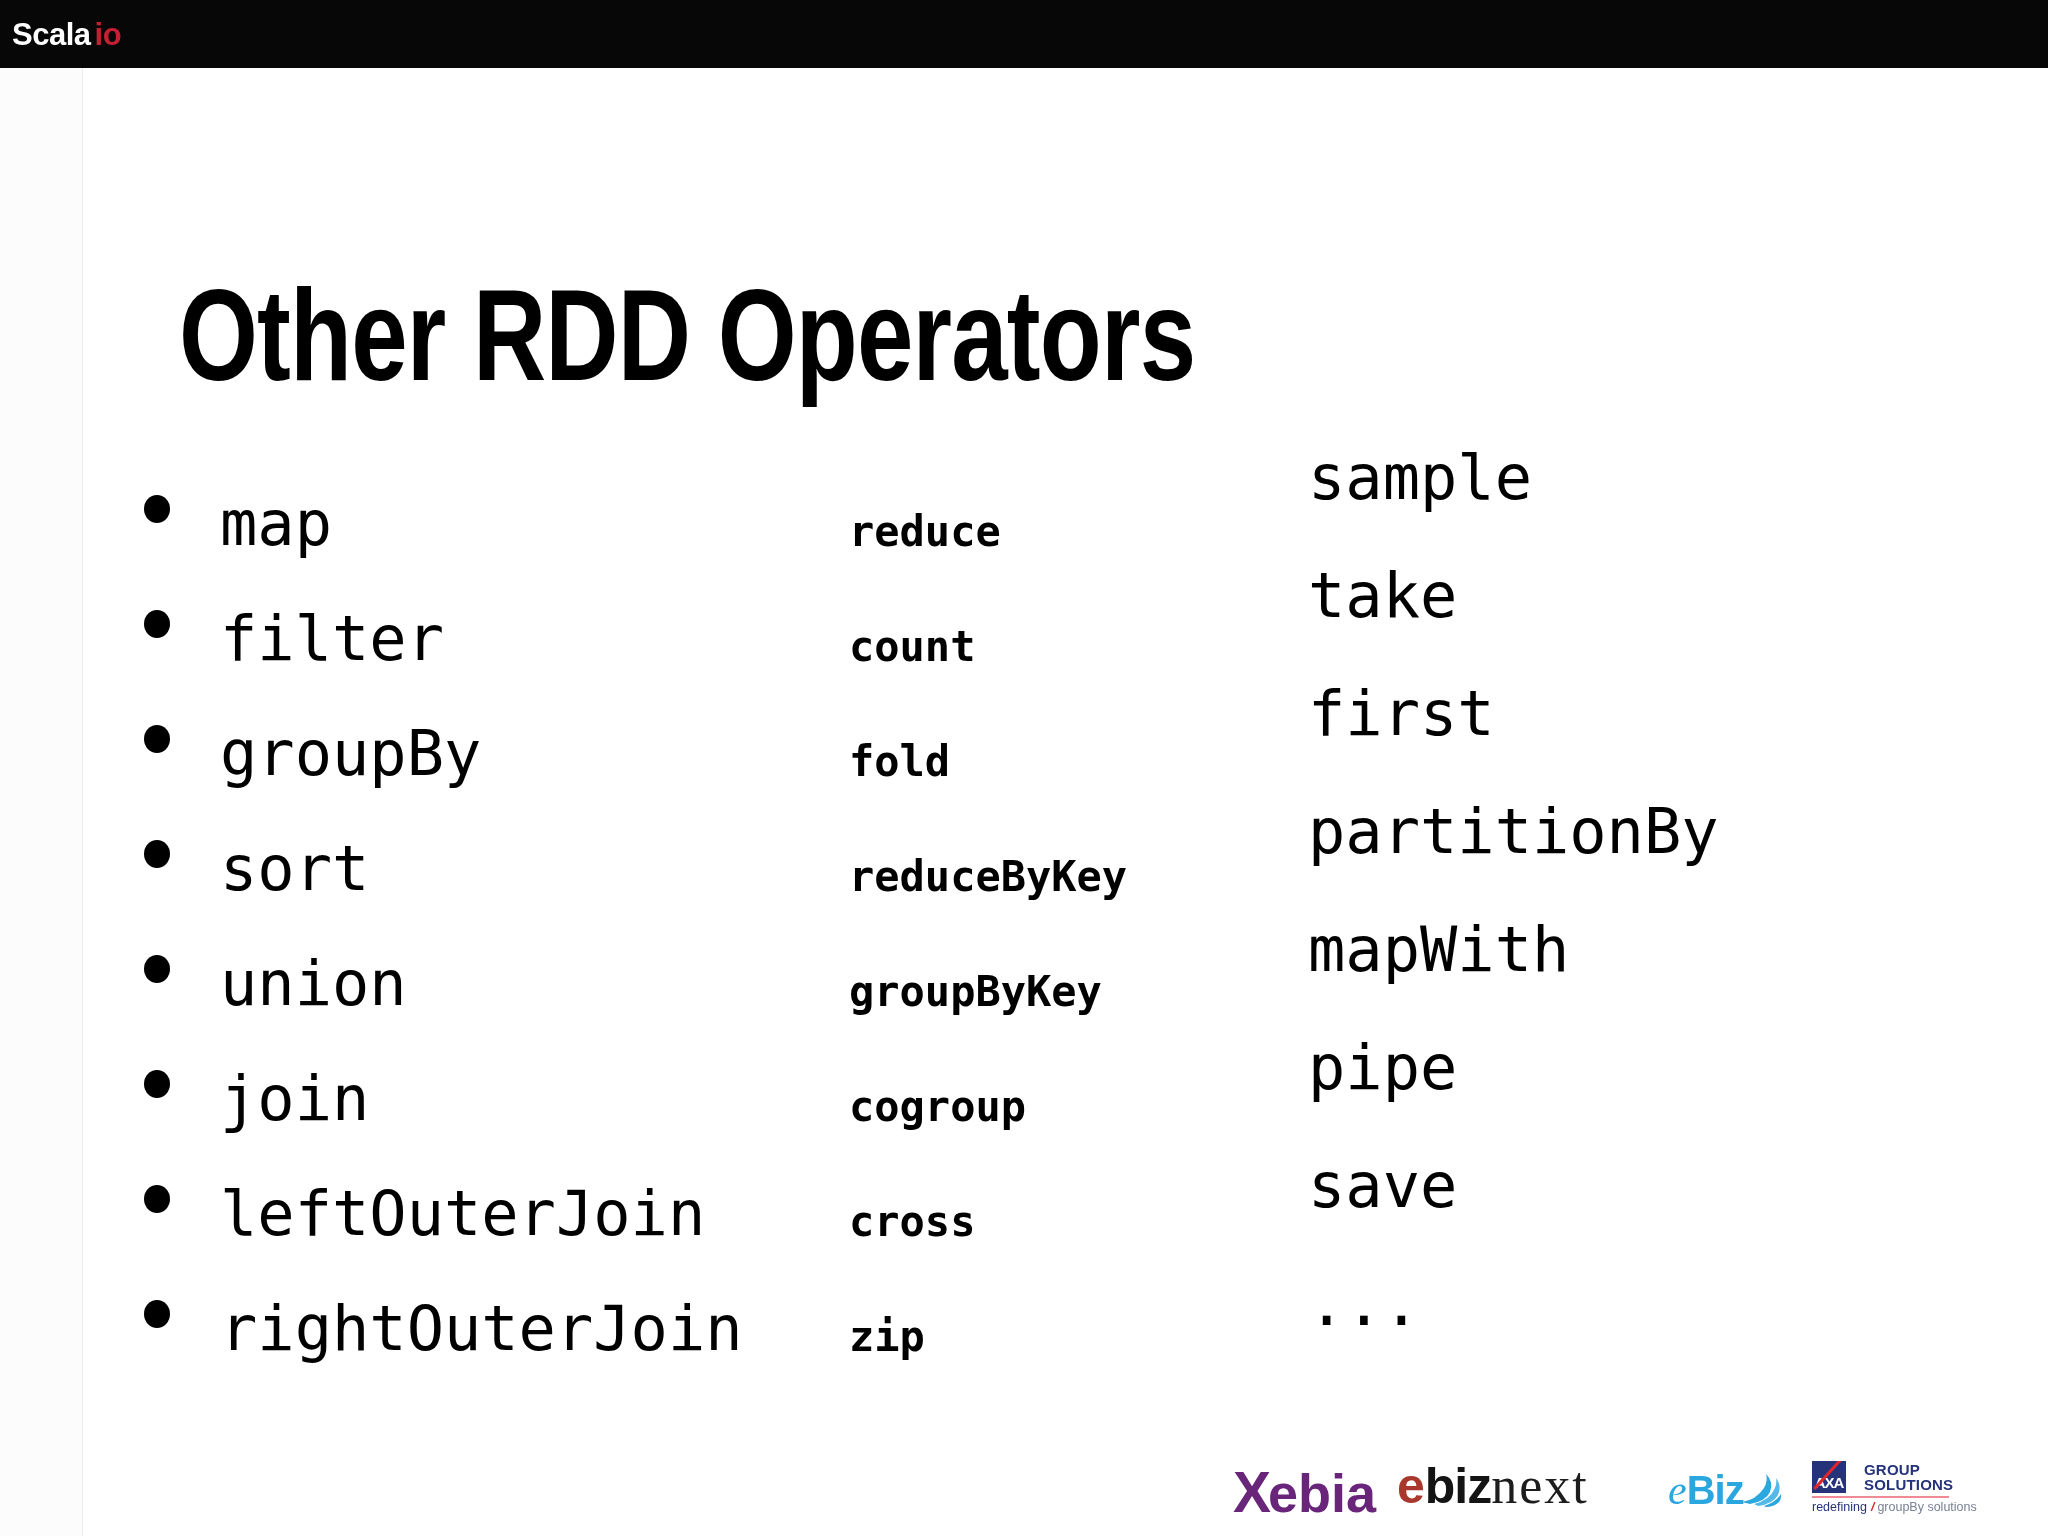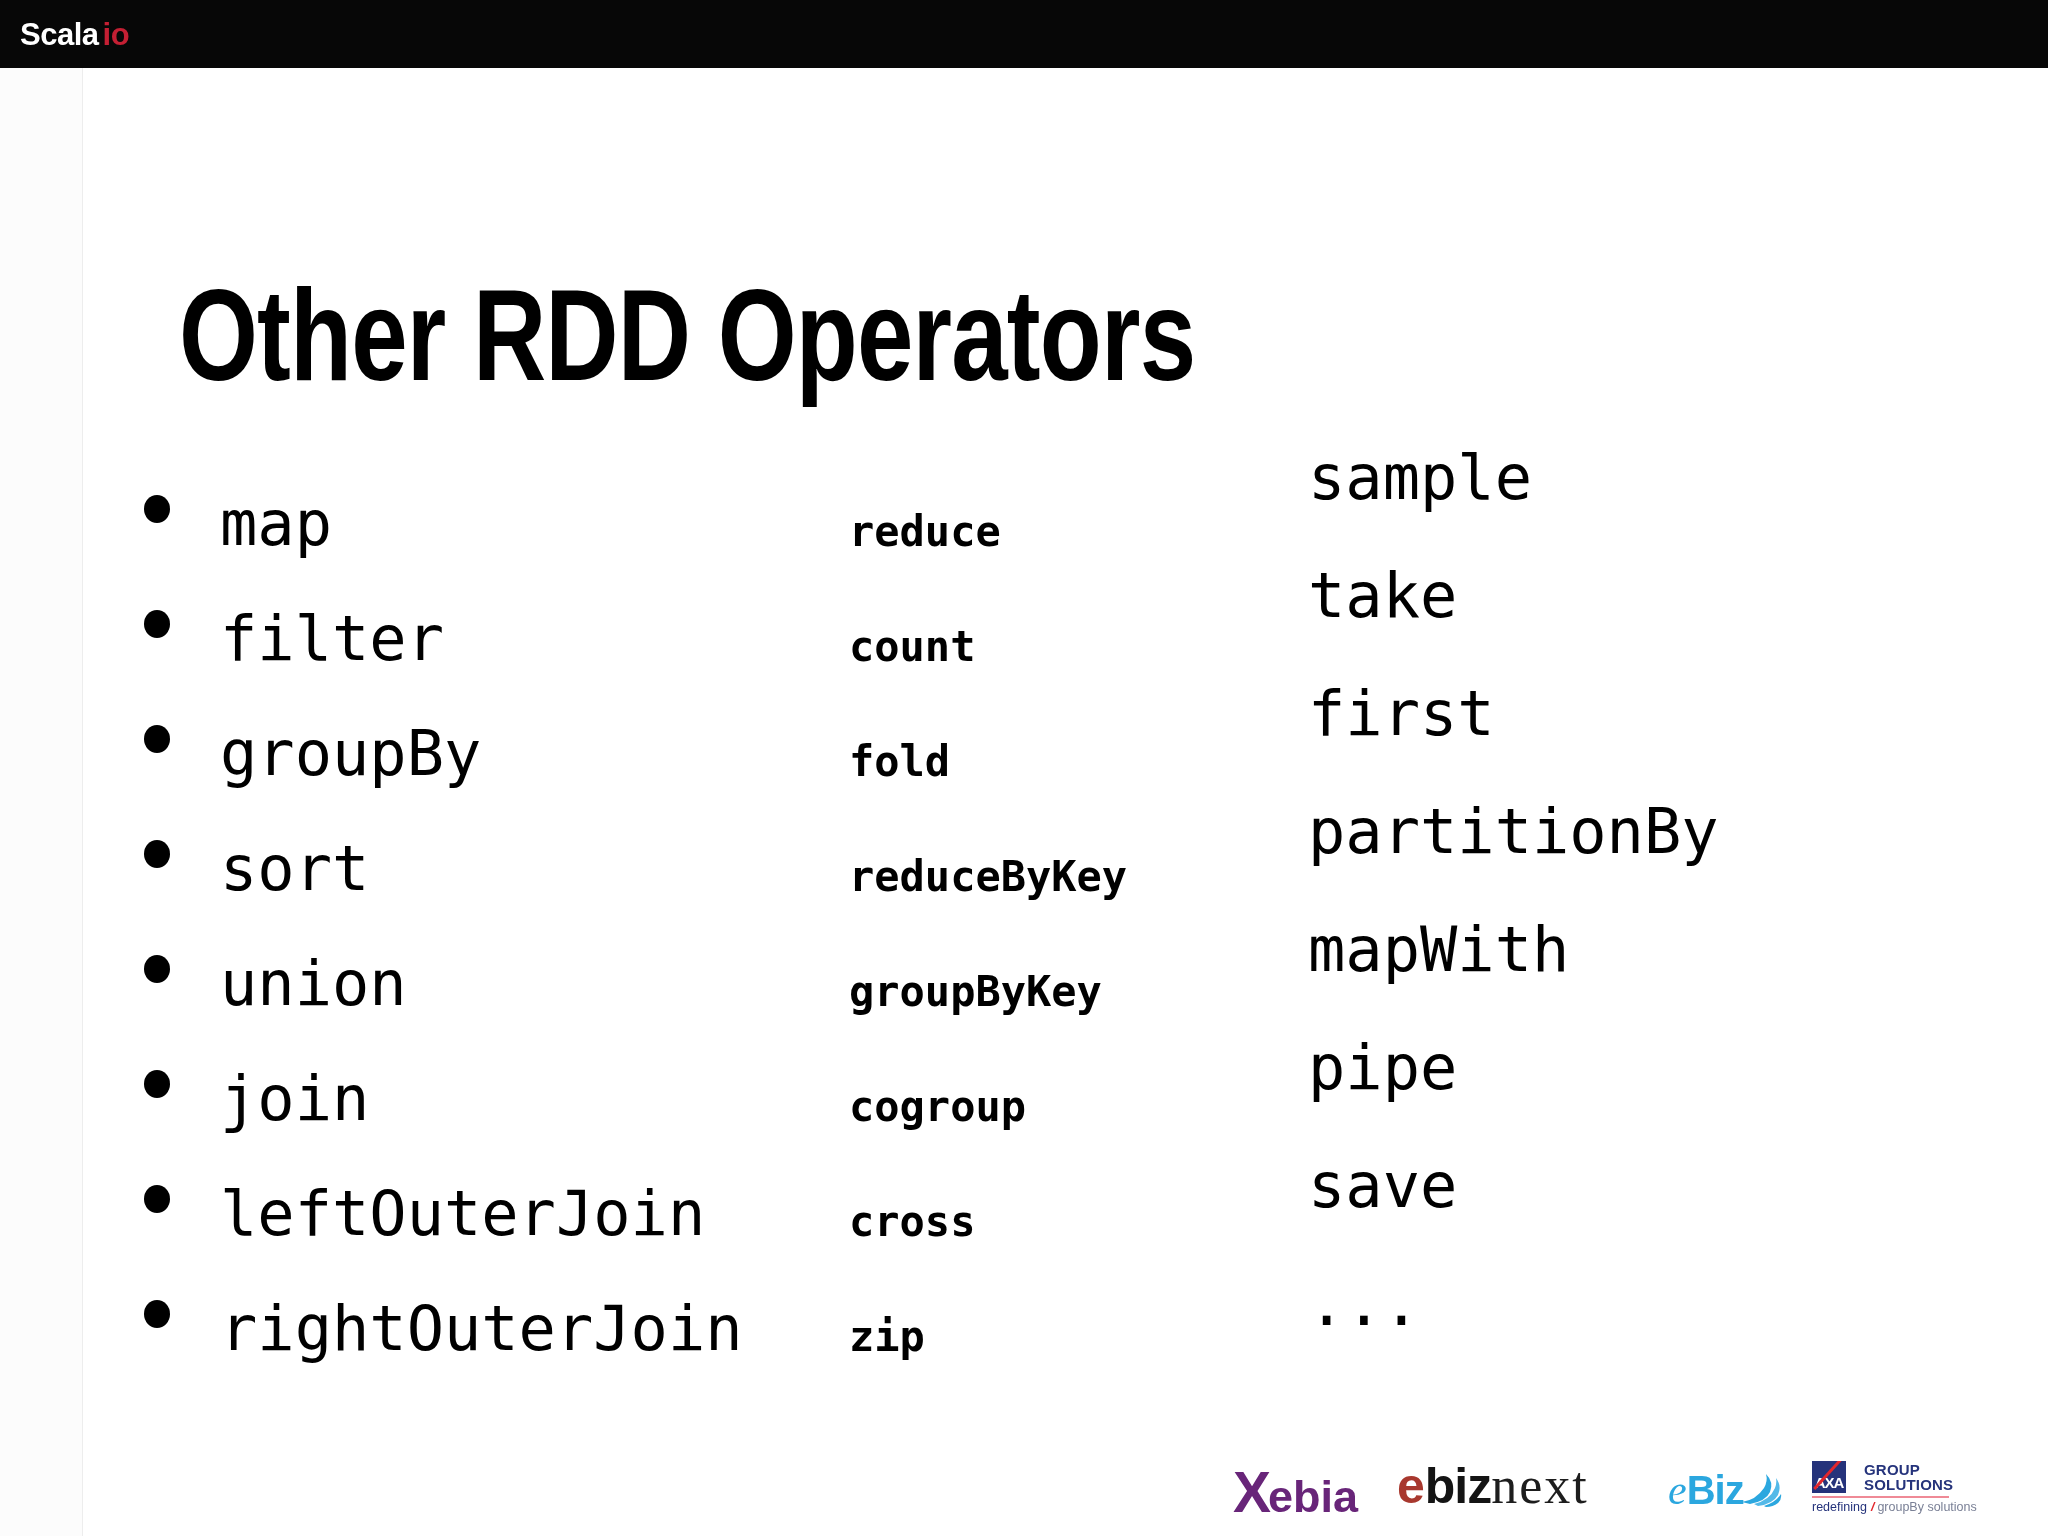--- a/index.html
+++ b/index.html
@@ -9,21 +9,21 @@
     background:#ffffff;
     overflow:hidden;
     font-family:"Liberation Sans", sans-serif;
   }
   
   .top-bar{
     position:absolute;left:0;top:0;width:2048px;height:68px;
     background:#070707;
     display:flex;align-items:center;
   }
-  .brand{display:flex;align-items:flex-end;padding-left:20px;
+  .brand{display:flex;align-items:flex-end;padding-left:12px;
     font-weight:bold;font-size:31px;letter-spacing:-0.5px;line-height:1;}
   .brand .scala{color:#ffffff;}
   .brand .io{color:#c41f33;margin-left:4px;}
   
   .edge-strip{position:absolute;left:0;top:68px;width:82px;bottom:0;background:#fcfcfc;}
   .edge-line{position:absolute;left:82px;top:68px;width:1px;bottom:0;background:rgba(0,0,0,0.07);}
   
   .title{
     position:absolute;left:179px;top:183px;
     font-size:130px;line-height:130px;font-weight:bold;color:#000;
@@ -41,21 +41,21 @@
   .bullet{
     position:absolute;left:-76px;top:50%;
     width:26px;height:28px;border-radius:50%;background:#000;
     transform:translateY(calc(-50% - 15px));
   }
   
   .sponsor{position:absolute;white-space:nowrap;}
   .xebia{left:1233px;top:1464px;color:#682579;font-weight:bold;
     display:flex;align-items:baseline;line-height:1;}
   .xebia .big-x{font-size:57px;letter-spacing:-3px;}
-  .xebia .rest{font-size:45px;letter-spacing:0px;}
+  .xebia .rest{font-size:54px;letter-spacing:0px;}
   .ebiznext{left:1397px;top:1460px;display:flex;align-items:baseline;line-height:1;}
   .ebiznext .e{color:#a8382e;font-weight:800;font-size:50px;}
   .ebiznext .biz{color:#141414;font-weight:800;font-size:50px;letter-spacing:-1px;}
   .ebiznext .next{color:#1d1d1d;font-family:"Liberation Serif", serif;font-weight:400;font-size:52px;letter-spacing:2px;}
   .ebiz{left:1668px;top:1468px;color:#2ba7df;display:flex;align-items:baseline;line-height:1;}
   .ebiz .e{font-family:"Liberation Serif", serif;font-style:italic;font-size:42px;}
   .ebiz .biz{font-weight:bold;font-size:40px;letter-spacing:-1px;}
   .ebiz svg{position:relative;top:4px;margin-left:-4px;}
   .axa{left:1812px;top:1461px;width:140px;}
   .axa-top{display:flex;align-items:stretch;}

